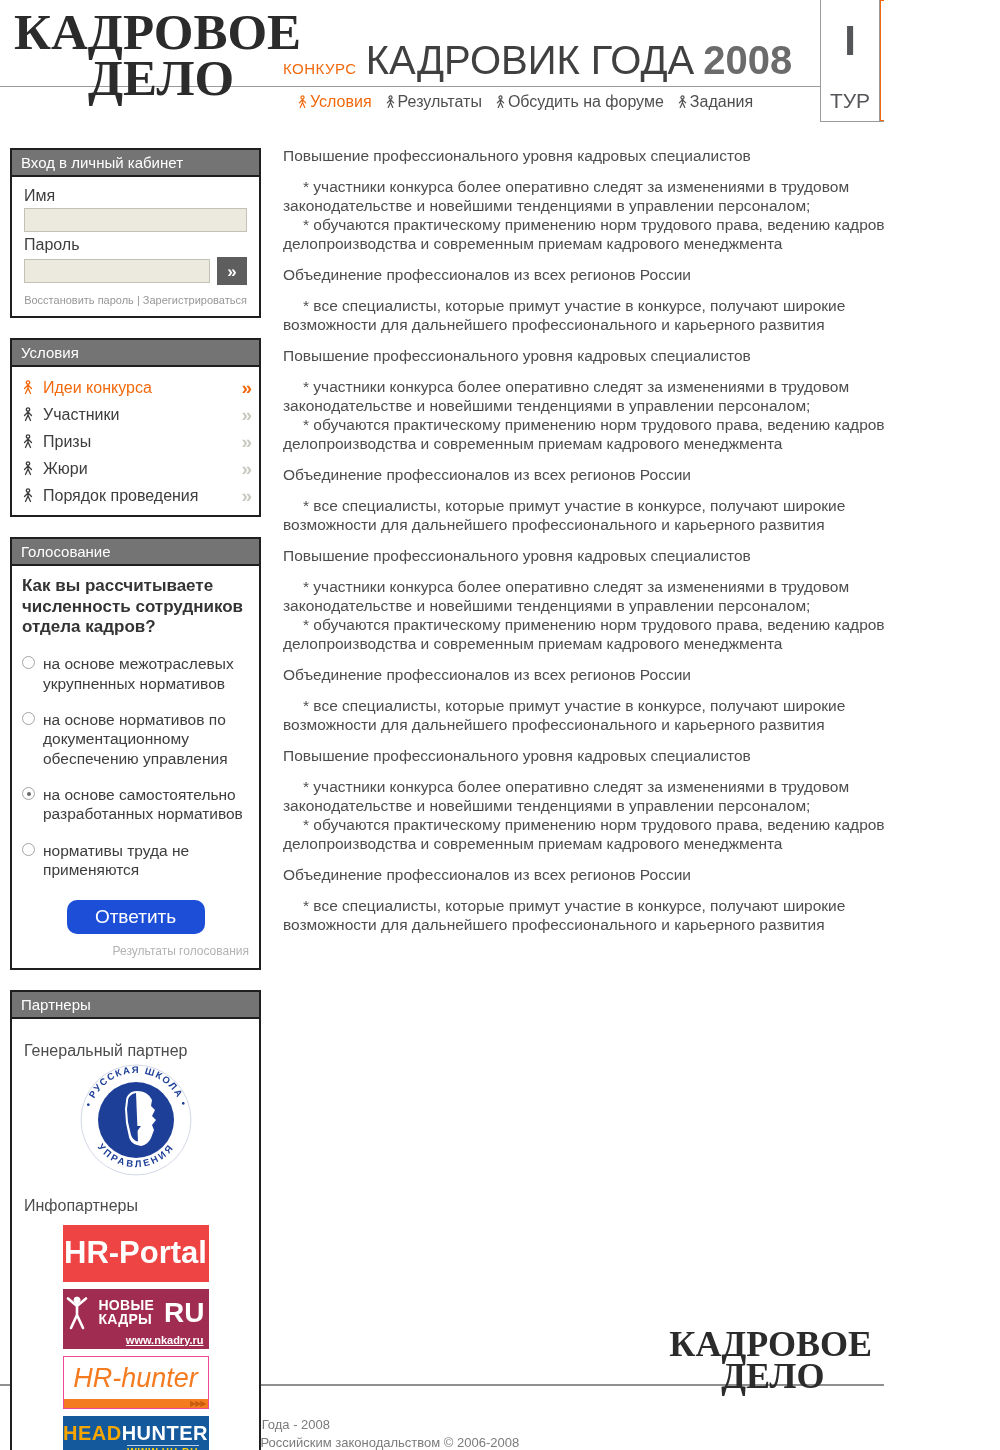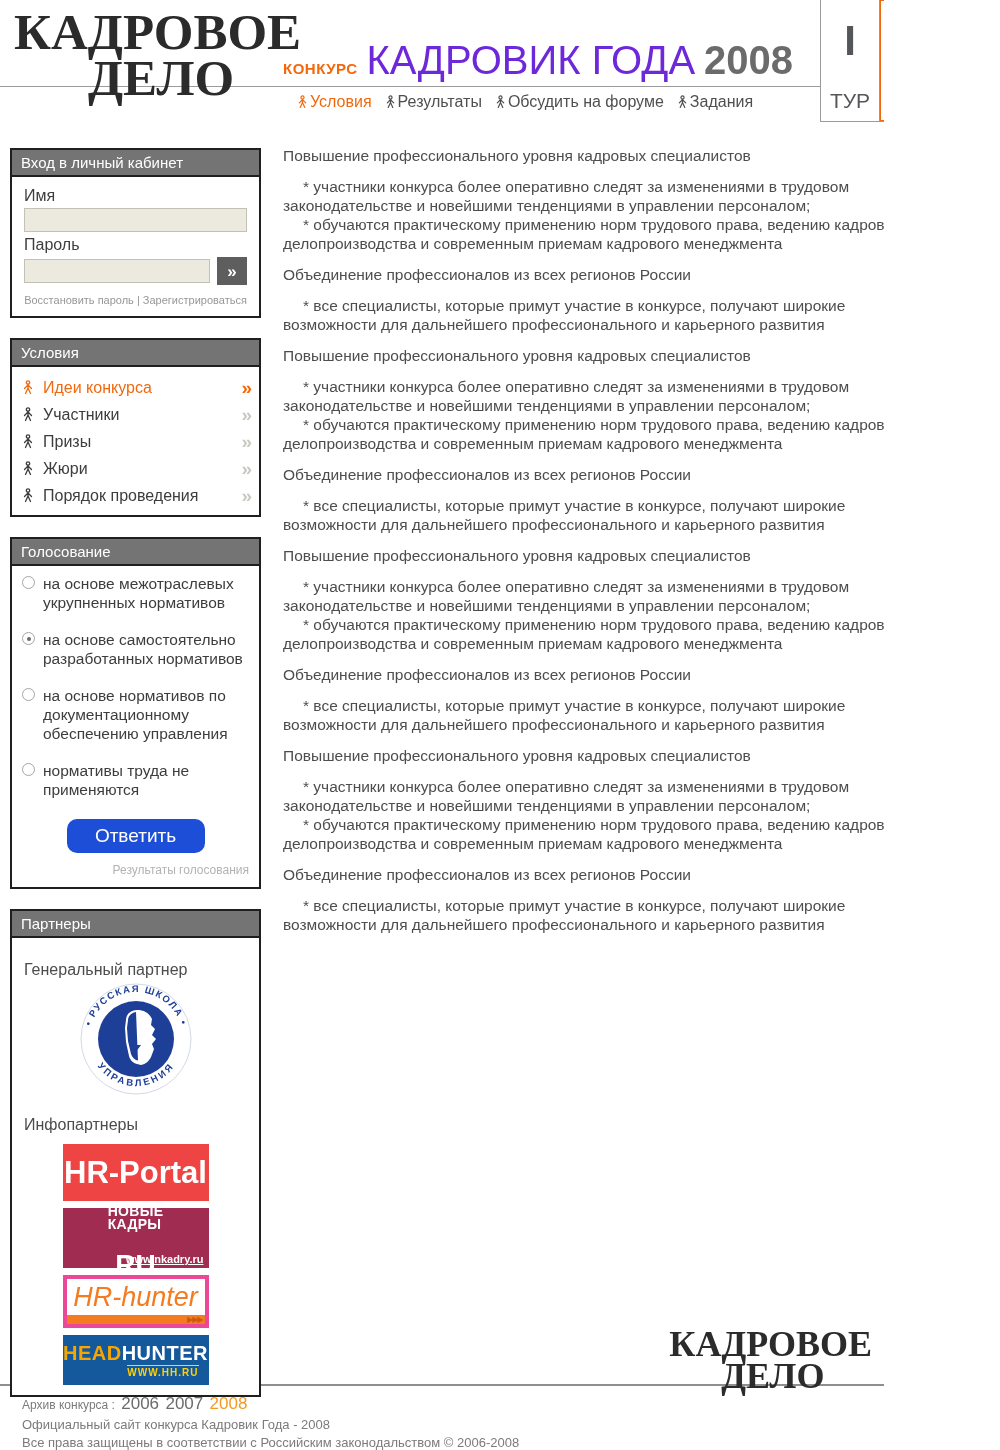--- a/index.html
+++ b/index.html
@@ -6,22 +6,22 @@
   html,body { margin:0; padding:0; background:#fff; }
   body { font-family:"Liberation Sans", sans-serif; }
   .page { position:relative; width:884px; height:1450px; overflow:hidden; background:#fff; }
 
   
   .hdr-rule { position:absolute; top:86px; left:0; width:821px; height:1px; background:#9b9b9b; z-index:0; }
   .logo { position:absolute; top:10px; left:14px; z-index:2; font-family:"Liberation Serif", serif; font-weight:700; color:#2b2b2b; line-height:0.9; }
   .logo .l1 { font-size:51px; }
   .logo .l2 { font-size:51px; margin-left:74px; }
   .contest { position:absolute; top:38px; left:283px; display:flex; align-items:baseline; gap:9px; white-space:nowrap; }
-  .contest-label { color:#f2690d; font-size:15px; font-weight:700; letter-spacing:.5px; }
-  .contest-title { color:#6d28d9; font-size:40px; }
+  .contest-label { color:#f2690d; font-size:15px; font-weight:400; letter-spacing:.5px; }
+  .contest-title { color:#404040; font-size:40px; }
   .contest-year { color:#6b6b6b; font-size:40px; font-weight:700; }
   .nav { position:absolute; top:93px; left:297px; display:flex; gap:13px; font-size:16px; color:#4f4f4f; z-index:2; }
   .nav-item { display:flex; align-items:center; gap:2px; cursor:pointer; }
   .nav-item.active { color:#f2690d; }
   .person-icon { flex:none; }
 
   .tours { position:absolute; top:0; left:820px; width:178px; height:122px; display:flex; border-left:1px solid #9b9b9b; border-bottom:1px solid #9b9b9b; background:#fff; z-index:1; }
   .tour { flex:1; display:flex; flex-direction:column; align-items:center; justify-content:space-between; padding:20px 0 8px; border-right:1px solid #9b9b9b; cursor:pointer; }
   .tour .numeral { font-size:42px; font-weight:700; line-height:1; }
   .tour .tlabel { font-size:21px; }
@@ -56,25 +56,25 @@
   .radio.selected::after { content:""; position:absolute; left:4px; top:4px; width:4px; height:4px; border-radius:50%; background:#6a6a6a; }
   .answer-btn { display:block; margin:20px auto 10px; width:138px; height:34px; background:#1d4ed8; color:#fff; border:none; border-radius:10px; font-size:19px; cursor:pointer; font-family:"Liberation Sans", sans-serif; }
   .poll-results { text-align:right; font-size:12px; color:#b3b3b3; margin:2px 0 2px; cursor:pointer; }
 
   .partners-body { padding:6px 0 10px; }
   .p-label { font-size:16px; color:#4c4c4c; margin:17px 12px 4px; }
   .rsu-wrap { text-align:center; margin:2px 0 8px; }
   .plogos { display:flex; flex-direction:column; align-items:center; gap:7px; margin-top:10px; }
   .plogo { width:146px; cursor:pointer; }
   .hrportal { height:57px; background:#ef4444; color:#fff; font-family:Liberation Sans, sans-serif; font-weight:700; font-size:31px; display:flex; align-items:center; justify-content:center; }
-  .nkadry { height:60px; background:#a02c52; color:#fff; position:relative; display:flex; align-items:center; justify-content:center; gap:19px; padding-bottom:12px;flex-direction:column; }
+  .nkadry { height:60px; background:#a02c52; color:#fff; position:relative; display:flex; align-items:center; justify-content:center; gap:10px; padding-bottom:12px; }
   .nkadry-lines { line-height:.95; font-weight:700; font-size:14px; letter-spacing:.3px; }
   .nkadry-ru { font-size:28px; font-weight:700; line-height:1; }
   .nkadry-url { position:absolute; right:5px; bottom:3px; font-size:11px; font-weight:700; text-decoration:underline; }
-  .hrhunter { height:53px; background:#fff; border:4px solid #ec4899; position:relative; display:flex; align-items:center; justify-content:center; color:#f47b20; font-style:italic; font-size:27px; padding-bottom:8px; }
+  .hrhunter { height:53px; background:#fff; border:1px solid #ec4899; position:relative; display:flex; align-items:center; justify-content:center; color:#f47b20; font-style:italic; font-size:27px; padding-bottom:8px; }
   .hrhunter-bar { position:absolute; left:0; right:0; bottom:0; height:9px; background:#f47b20; text-align:right; font-style:normal; font-size:8px; line-height:9px; color:#c85a10; padding-right:2px; letter-spacing:-1px; }
   .hh { height:50px; background:#15599d; display:flex; flex-direction:column; align-items:center; justify-content:center; }
   .hh-name { font-size:20px; font-weight:700; letter-spacing:.5px; line-height:1; }
   .hh-head { color:#f7a600; } .hh-hunt { color:#fff; }
   .hh-url { align-self:flex-end; margin:2px 10px 0 0; border-top:1px solid #bcd2e8; padding-top:1px; color:#ffd200; font-size:10px; font-weight:700; letter-spacing:1px; }
 
   
   .main { position:absolute; left:283px; top:146px; width:630px; z-index:1; }
   .main-title { font-size:27px; margin:0 0 26px; }
   .main-title .accent { color:#f2690d; }
@@ -249,31 +249,32 @@
             </svg>
           <span>Порядок проведения</span>
           <span class="chev">»</span>
         </div>
       </div>
     </div>
 
     <div class="box">
       <div class="box-hdr">Голосование</div>
       <div class="poll-body">
+        <div class="poll-q">Как вы рассчитываете численность сотрудников отдела кадров?</div>
         <div class="poll-opt">
           <span class="radio"></span>
           <span>на основе межотраслевых укрупненных нормативов</span>
         </div>
         <div class="poll-opt">
+          <span class="radio"></span>
+          <span>на основе нормативов по документационному обеспечению управления</span>
+        </div>
+        <div class="poll-opt">
           <span class="radio selected"></span>
           <span>на основе самостоятельно разработанных нормативов</span>
-        </div>
-        <div class="poll-opt">
-          <span class="radio"></span>
-          <span>на основе нормативов по документационному обеспечению управления</span>
         </div>
         <div class="poll-opt">
           <span class="radio"></span>
           <span>нормативы труда не применяются</span>
         </div>
         <button class="answer-btn">Ответить</button>
         <div class="poll-results">Результаты голосования</div>
       </div>
     </div>
 

